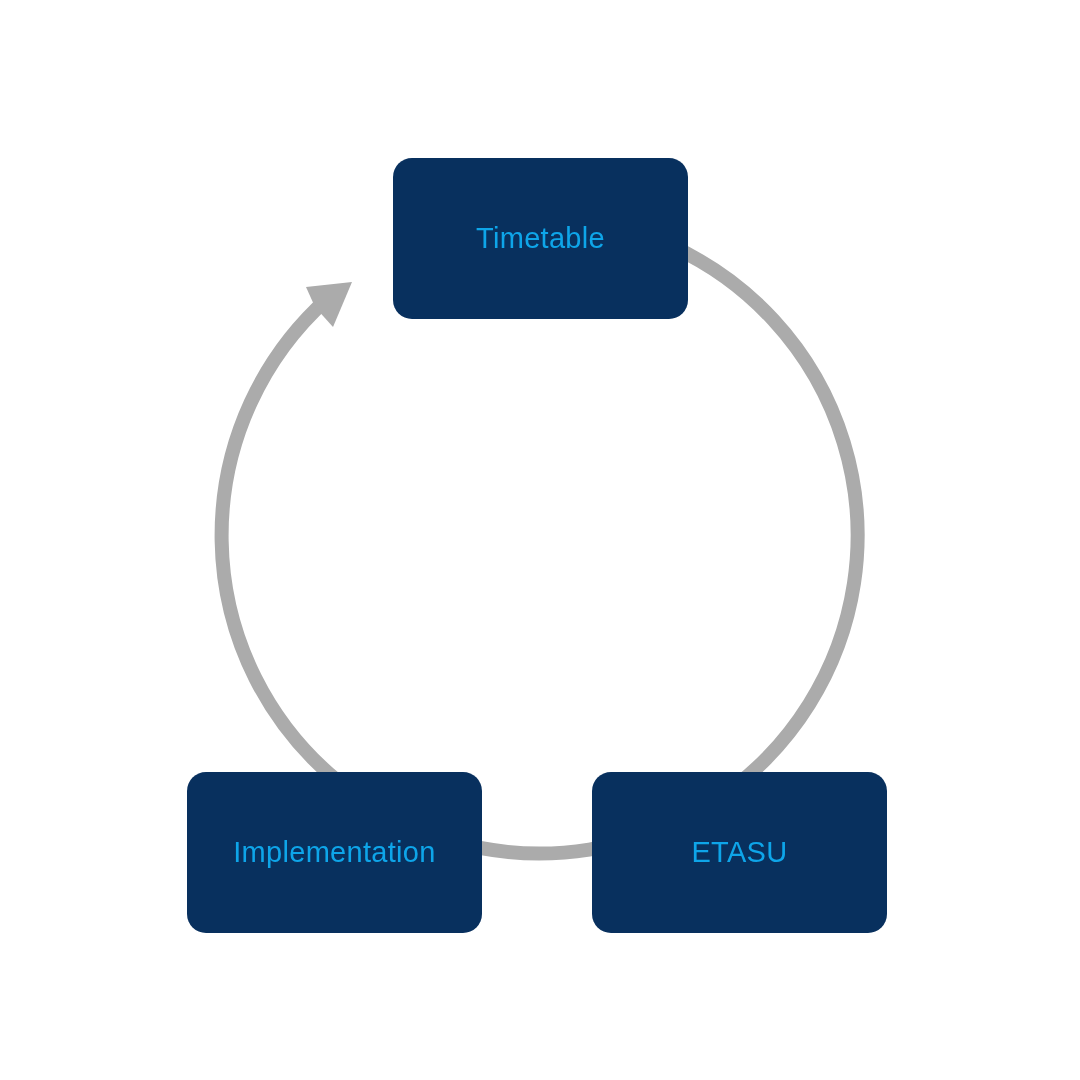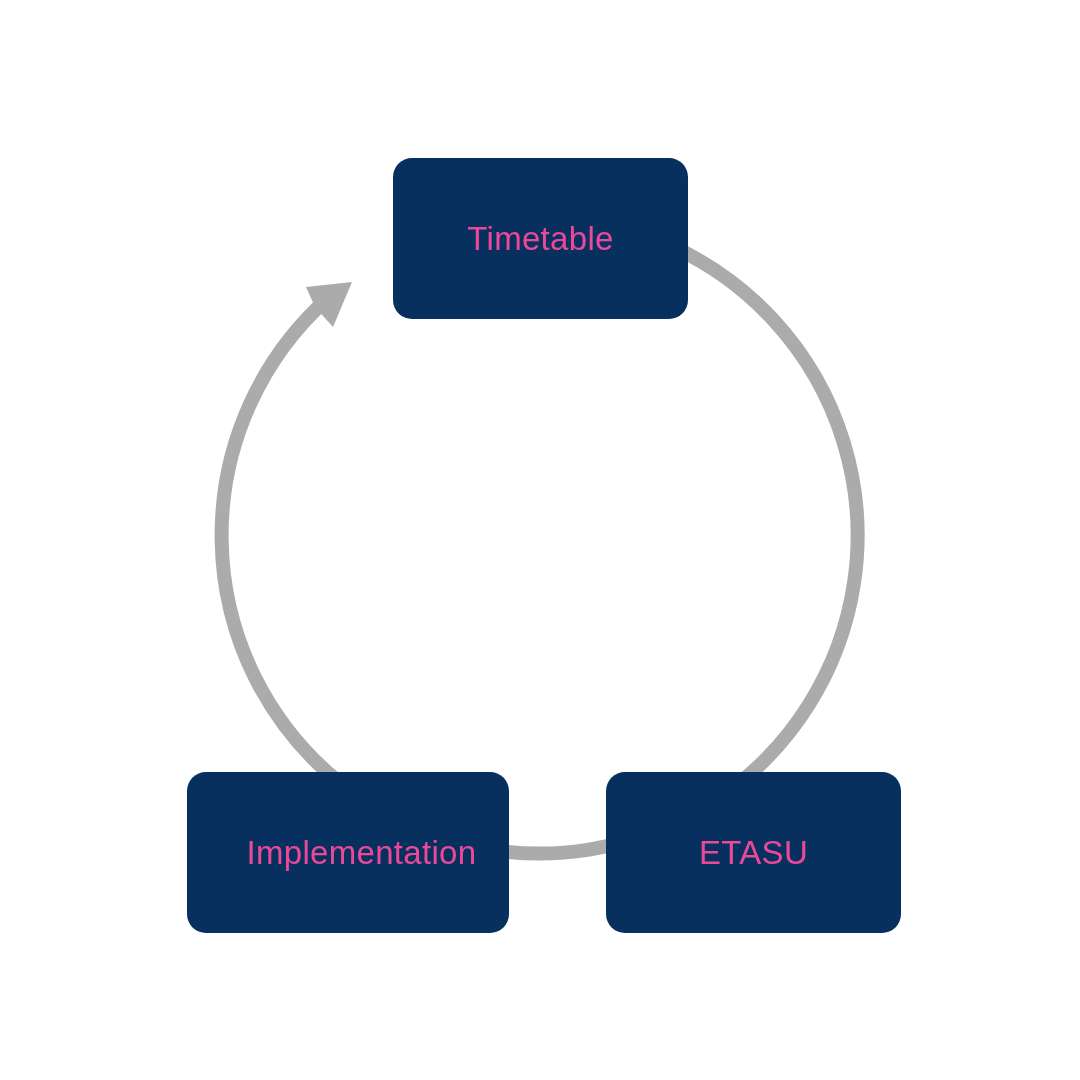--- a/index.html
+++ b/index.html
@@ -26,31 +26,31 @@
     position: absolute;
     width: 295px;
     height: 161px;
     background: #08305E;
     border-radius: 19px;
     display: flex;
     align-items: center;
     justify-content: center;
   }
   .node-label {
-    color: #ec4899;
-    font-size: 33px;
+    color: #0ea5e9;
+    font-size: 29px;
     line-height: 37px;
     text-align: right;
     white-space: pre;
     letter-spacing: 0.3px;
   }
   .node-timetable      { left: 393px; top: 158px; }
   .node-medication     { left: 678px; top: 467px; }
-  .node-etasu          { left: 606px; top: 772px; }
-  .node-implementation { left: 187px; top: 772px; padding-left: 27px; }
+  .node-etasu          { left: 592px; top: 772px; }
+  .node-implementation { left: 187px; top: 772px; }
   .node-communications { left: 106px; top: 467px; }
 </style>
 </head>
 <body>
 
 <div class="canvas">
 
   <svg class="arrow-svg" viewBox="0 0 1080 1080">
 
     <path d="M 669 245 A 318 318 0 1 1 327 299" fill="none" stroke="#ABABAB" stroke-width="14"></path>

